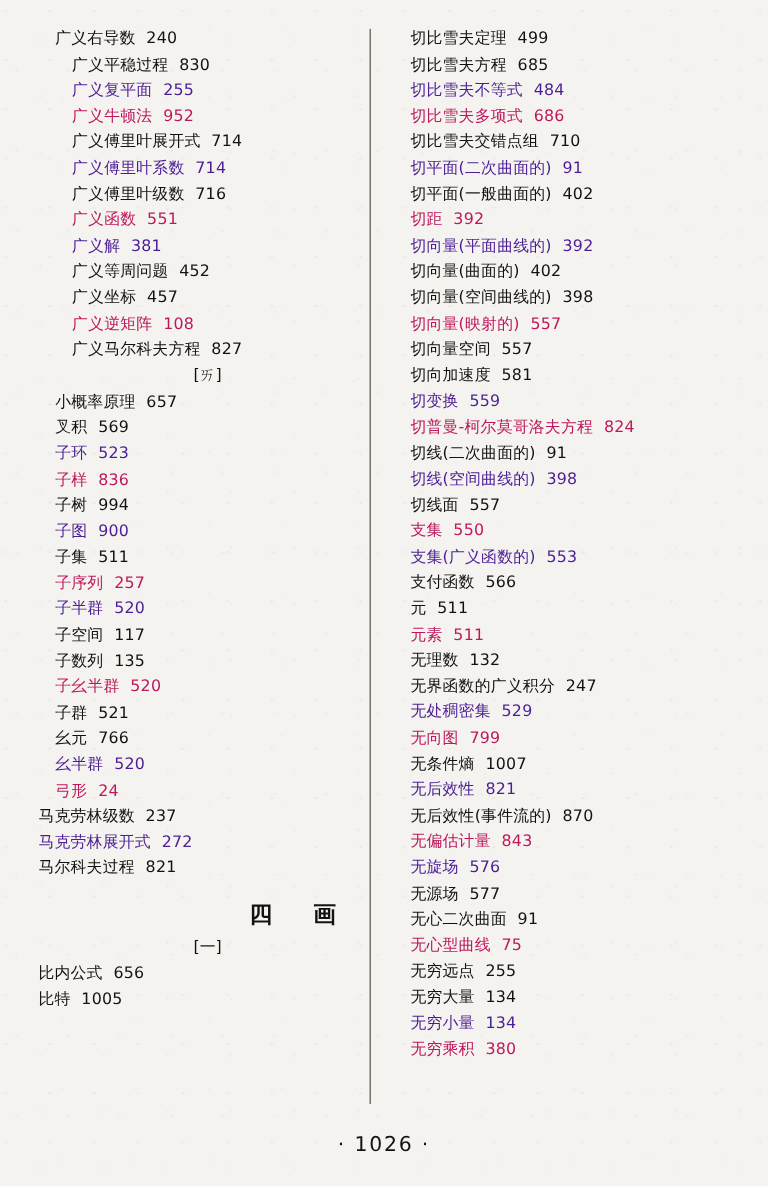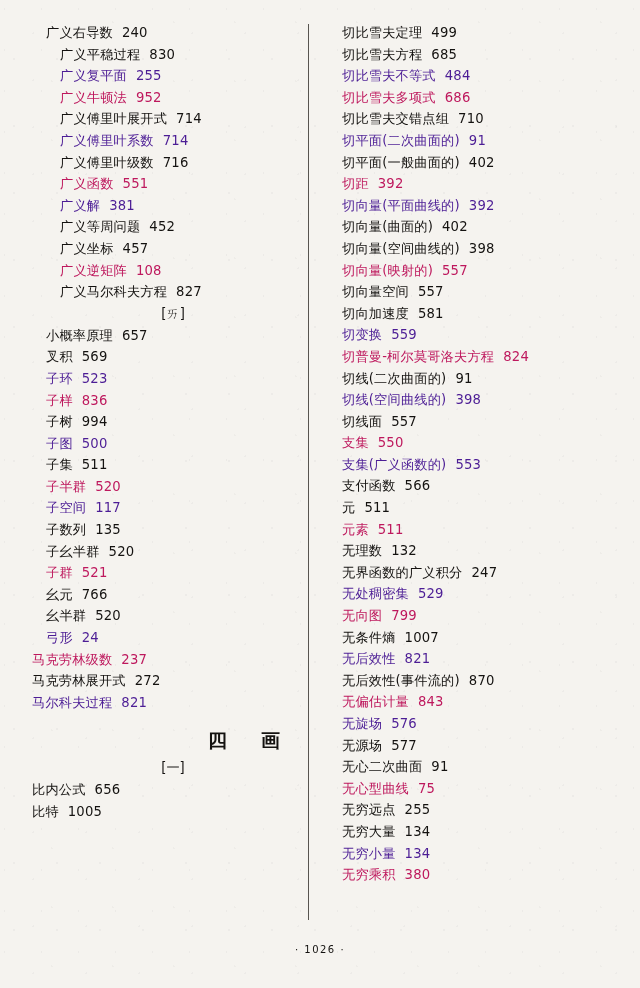--- a/index.html
+++ b/index.html
@@ -86,21 +86,21 @@
     font-size: 13.2px;
     line-height: 22px;
     text-align: center;
   }
   .footer {
     position: absolute;
     left: 0;
     top: 944px;
     width: 640px;
     text-align: center;
-    font-size: 10px;
+    font-size: 17px;
     letter-spacing: 1.5px;
   }
   
   .entry:nth-child(3n) { color: #4c1d95; }
   .entry:nth-child(4n) { color: #be185d; }
 </style>
 </head>
 <body>
 
 <div class="page">
@@ -125,22 +125,23 @@
           <div class="entry ind-2"><span class="term">广义逆矩阵</span><span class="pg">108</span></div>
           <div class="entry ind-2"><span class="term">广义马尔科夫方程</span><span class="pg">827</span></div>
         </div>
       <div class="radical-mark">[ㄞ]</div>
       <div id="left-b">
           <div class="entry ind-1"><span class="term">小概率原理</span><span class="pg">657</span></div>
           <div class="entry ind-1"><span class="term">叉积</span><span class="pg">569</span></div>
           <div class="entry ind-1"><span class="term">子环</span><span class="pg">523</span></div>
           <div class="entry ind-1"><span class="term">子样</span><span class="pg">836</span></div>
           <div class="entry ind-1"><span class="term">子树</span><span class="pg">994</span></div>
-          <div class="entry ind-1"><span class="term">子图</span><span class="pg">500</span></div>
+          <div class="entry ind-1"><span class="term">子图</span><span class="pg">900</span></div>
           <div class="entry ind-1"><span class="term">子集</span><span class="pg">511</span></div>
+          <div class="entry ind-1"><span class="term">子序列</span><span class="pg">257</span></div>
           <div class="entry ind-1"><span class="term">子半群</span><span class="pg">520</span></div>
           <div class="entry ind-1"><span class="term">子空间</span><span class="pg">117</span></div>
           <div class="entry ind-1"><span class="term">子数列</span><span class="pg">135</span></div>
           <div class="entry ind-1"><span class="term">子幺半群</span><span class="pg">520</span></div>
           <div class="entry ind-1"><span class="term">子群</span><span class="pg">521</span></div>
           <div class="entry ind-1"><span class="term">幺元</span><span class="pg">766</span></div>
           <div class="entry ind-1"><span class="term">幺半群</span><span class="pg">520</span></div>
           <div class="entry ind-1"><span class="term">弓形</span><span class="pg">24</span></div>
           <div class="entry ind-0"><span class="term">马克劳林级数</span><span class="pg">237</span></div>
           <div class="entry ind-0"><span class="term">马克劳林展开式</span><span class="pg">272</span></div>

